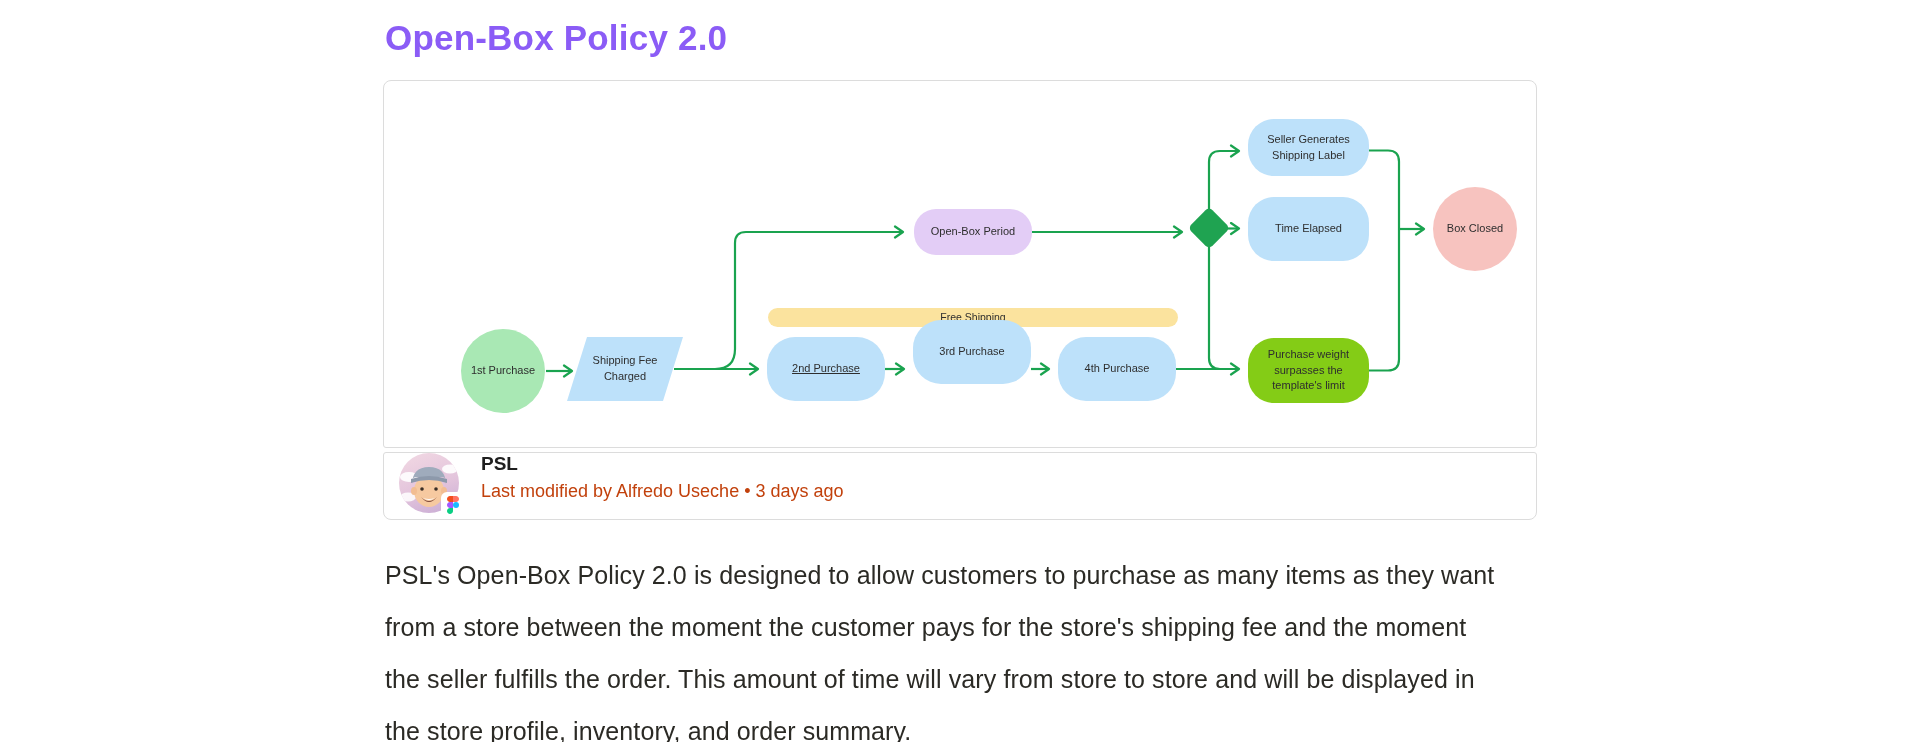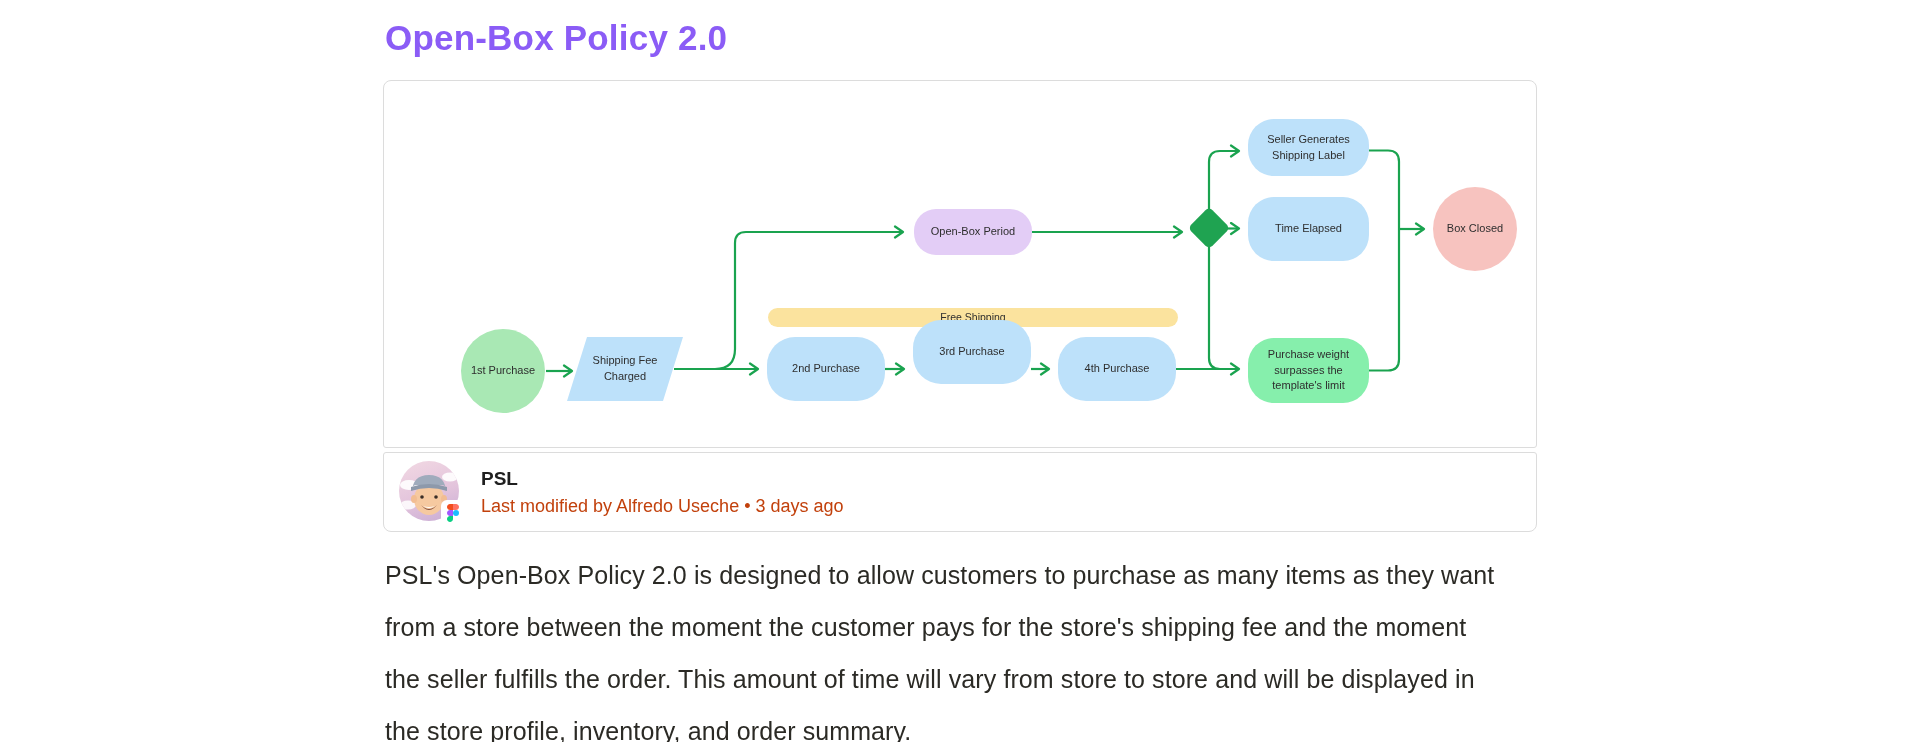--- a/index.html
+++ b/index.html
@@ -19,41 +19,41 @@
 
   .node { position:absolute; display:flex; align-items:center; justify-content:center;
     text-align:center; font-size:11px; font-weight:500; color:#2e2e2e; line-height:1.45; }
 
   .n-start { left:77px; top:248px; width:84px; height:84px; border-radius:50%;
     background:#a9e8b4; }
   .n-shipfee { left:183px; top:256px; width:116px; height:64px; background:#bde1fa;
     clip-path:polygon(20px 0, 116px 0, 96px 64px, 0 64px); padding:0 10px; }
   .n-freeship { left:384px; top:227px; width:410px; height:19px; border-radius:10px;
     background:#fbe39e; font-size:10.5px; }
-  .n-p2 { left:383px; top:256px; }
+  .n-p2 { left:383px; top:256px;text-decoration:underline; }
   .n-p3 { left:529px; top:239px; }
   .n-p4 { left:674px; top:256px; }
   .pill-blue { width:118px; height:64px; border-radius:28px; background:#bde1fa; }
   .n-openbox { left:530px; top:128px; width:118px; height:46px; border-radius:22px;
     background:#e3cdf6; }
   .n-diamond { left:810px; top:132px; width:30px; height:30px; background:#1fa351;
     border-radius:5px; transform:rotate(45deg); }
   .n-seller { left:864px; top:38px; width:121px; height:57px; border-radius:26px;
     background:#bde1fa; padding:0 12px; }
   .n-time { left:864px; top:116px; width:121px; height:64px; border-radius:26px;
     background:#bde1fa;text-align:center; }
   .n-weight { left:864px; top:257px; width:121px; height:65px; border-radius:26px;
-    background:#86efac; padding:0 14px; }
+    background:#84cc16; padding:0 14px; }
   .n-boxclosed { left:1049px; top:106px; width:84px; height:84px; border-radius:50%;
     background:#f7c3bf;text-align:center; }
 
   
-  .attribution-card { position:absolute; left:0; top:452px; width:1154px; height:80px;
+  .attribution-card { position:absolute; left:0; top:452px; width:1154px; height:68px;
     background:#fff; border:1px solid #dcdcdc; border-radius:3px 3px 8px 8px;
-    display:flex; align-items:center; }
+    display:flex; align-items:flex-start; }
   .avatar-wrap { position:relative; margin-left:15px; width:62px; height:62px; flex:0 0 auto; }
   .avatar { width:60px; height:60px; border-radius:50%; overflow:hidden;
     background:linear-gradient(160deg,#f2d9e3 0%,#e3c4dc 55%,#c7abd4 100%); position:relative; }
   .figma-badge { position:absolute; right:-4px; bottom:-3px; width:24px; height:26px;
     background:#fff; border-radius:6px; display:flex; align-items:center; justify-content:center; }
   .attr-text { margin-left:20px; }
   .attr-name { font-size:19px; font-weight:700; color:#1f1f1f; margin-bottom:6px; }
   .attr-meta { font-size:18px; color:#c2410c; }
 
   

